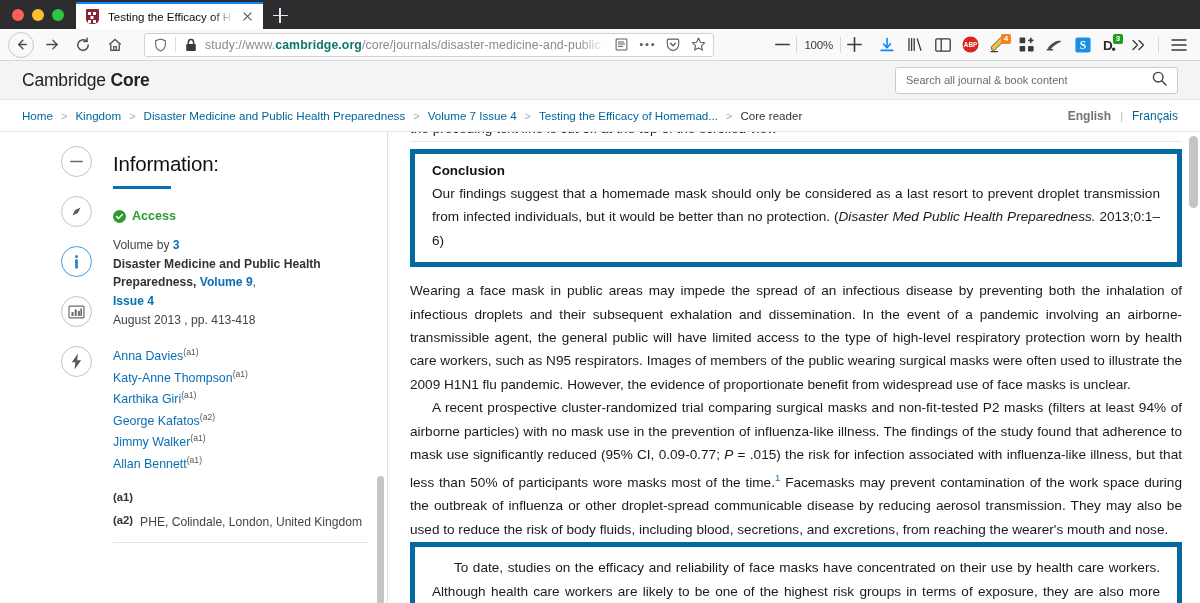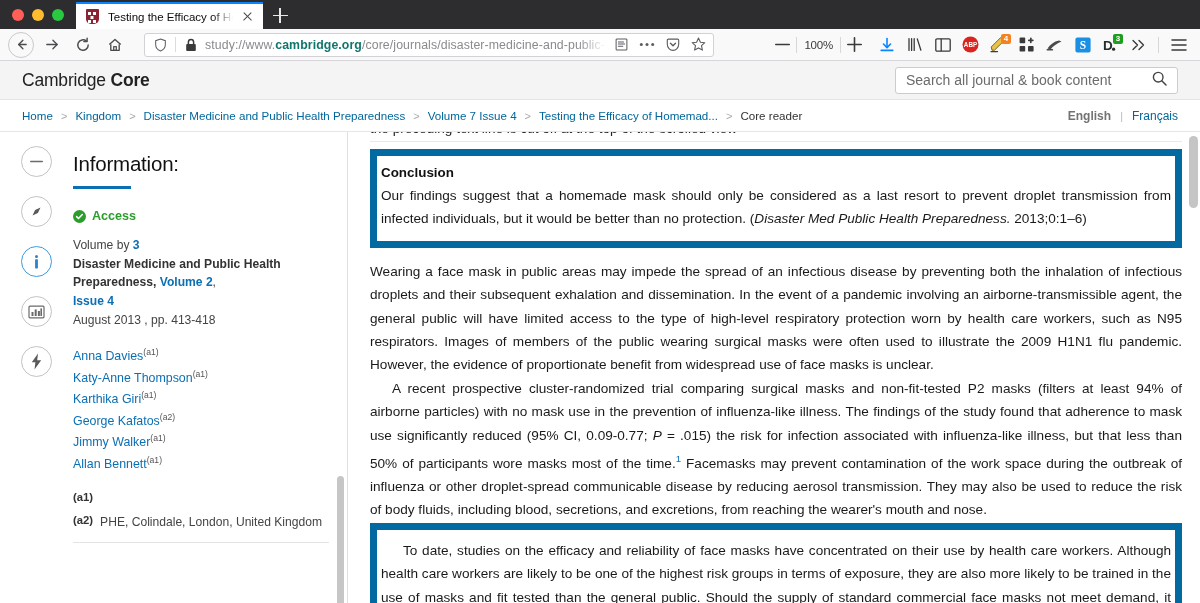--- a/index.html
+++ b/index.html
@@ -112,21 +112,21 @@
     display: flex; align-items: center; padding: 0 22px; flex: none;
   }
   .cc-logo { font-size: 17.5px; color: #222; letter-spacing: -0.2px; }
   .cc-logo b { font-weight: 700; }
   .cc-search {
     margin-left: auto; width: 283px; height: 27px; background: #fff;
     border: 1px solid #ccc; border-radius: 3px; display: flex; align-items: center;
     padding: 0 10px;
   }
   .cc-search input {
-    border: 0; outline: 0; flex: 1; font-size: 14px; color: #555;
+    border: 0; outline: 0; flex: 1; font-size: 11px; color: #555;
     font-family: "Liberation Sans", sans-serif; background: transparent;
   }
   .cc-search input::placeholder { color: #6b6b6b; }
 
   .cc-breadcrumb {
     height: 32px; background: #fff; border-bottom: 1px solid #e6e6e6;
     display: flex; align-items: center; padding: 0 22px; flex: none;
   }
   .bc-item { font-size: 11.6px; color: #00669b; white-space: nowrap; }
   .bc-item.current { color: #333; }
@@ -134,21 +134,21 @@
   .lang { margin-left: auto; display: flex; align-items: center; gap: 9px; }
   .lang .en { font-size: 12px; color: #737373; font-weight: 700; }
   .lang .bar { color: #bbb; font-size: 11px; }
   .lang .fr { font-size: 12px; color: #00669b; }
 
   .reader { flex: 1; display: flex; overflow: hidden; position: relative; }
 
   
   .sidebar {
     width: 348px; flex: none; display: flex; background: #fff;
-    border-right: 1px solid #e0e0e0; position: relative;
+    border-right: 1px solid #e0e0e0; position: relative; margin-left: 40px;
   }
   .side-icons {
     width: 73px; flex: none; padding-top: 14px; display: flex;
     flex-direction: column; align-items: center; gap: 19px;
   }
   .sicon {
     width: 31px; height: 31px; border-radius: 50%; border: 1.3px solid #c3c3c3;
     display: flex; align-items: center; justify-content: center; color: #6a6a6a;
   }
   .sicon.active { border-color: #3e9bdd; color: #2e82c8; }
@@ -190,21 +190,21 @@
     overflow: hidden;
   }
   .clip-top { height: 9px; overflow: hidden; position: relative; }
   .clip-top .ghost {
     font-size: 13.6px; color: #222; line-height: 23.5px; position: relative; top: -15px;
     white-space: nowrap;
   }
   .rule-top { height: 1px; background: #e8e8e8; margin-bottom: 7px; }
 
   .hl-box {
-    border: 7px solid #0369a1; background: #fff; padding: 9px 4px 10px;
+    border: 5px solid #0369a1; background: #fff; padding: 9px 17px 10px;
   }
   .hl-title { font-size: 13.4px; font-weight: 700; color: #111; margin-bottom: 4px; }
   p.body {
     font-size: 13.6px; color: #1a1a1a; line-height: 23.4px; text-align: justify;
     hyphens: auto;
   }
   p.body.indent { text-indent: 22px; }
   p.body i { font-style: italic; }
   .supref { color: #0b6fb4; font-size: 9.6px; vertical-align: super; }
 
@@ -481,21 +481,21 @@
                   <path d="M1.6 4.6 L3.5 6.5 L7.3 2.5" fill="none" stroke="#fff" stroke-width="1.5" stroke-linecap="round" stroke-linejoin="round"></path>
                 </svg>
             </span>
             <span class="access-txt">Access</span>
           </div>
 
           <div class="meta">
             <span>Volume by</span>
             <span class="lk">3</span><br>
             <span class="bold">Disaster Medicine and Public Health Preparedness,</span>
-            <span class="lk">Volume 2</span><span>,</span><br>
+            <span class="lk">Volume 9</span><span>,</span><br>
             <span class="lk">Issue 4</span>
           </div>
           <div class="meta-date">August 2013 , pp. 413-418</div>
 
           <div class="authors">
             <div class="author"><span>Anna Davies</span><sup>(a1)</sup></div>
             <div class="author"><span>Katy-Anne Thompson</span><sup>(a1)</sup></div>
             <div class="author"><span>Karthika Giri</span><sup>(a1)</sup></div>
             <div class="author"><span>George Kafatos</span><sup>(a2)</sup></div>
             <div class="author"><span>Jimmy Walker</span><sup>(a1)</sup></div>

